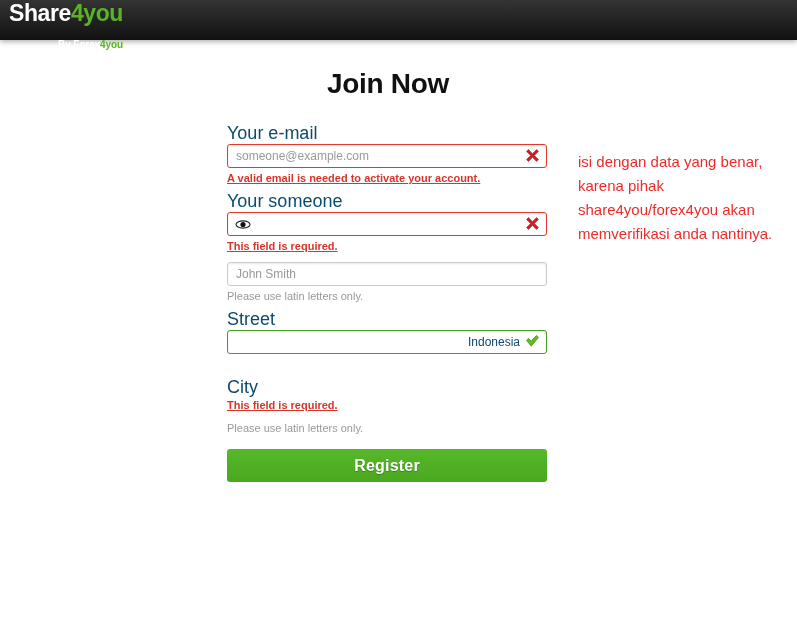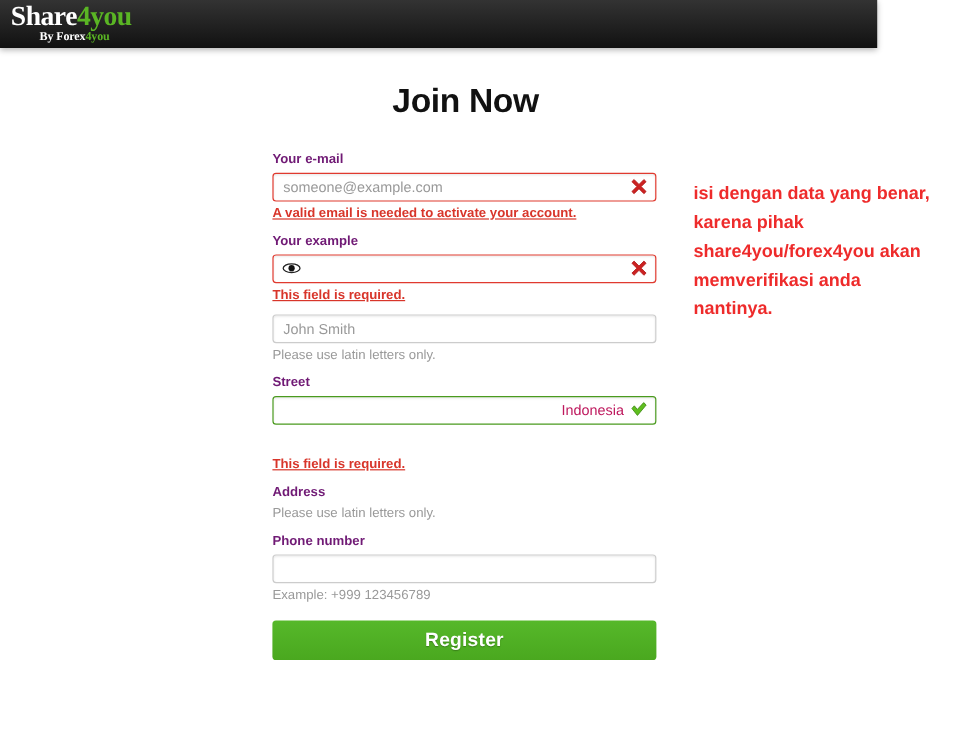--- a/index.html
+++ b/index.html
@@ -13,50 +13,50 @@
     background: #ffffff;
     font-family: "Liberation Sans", sans-serif;
     overflow: hidden;
     position: relative;
   }
 
   
   .site-header {
     position: absolute;
     top: 0; left: 0;
-    width: 731px;
+    width: 797px;
     height: 40px;
     background: linear-gradient(to bottom, #333333 0%, #242424 45%, #111111 100%);
     box-shadow: 0 2px 5px rgba(0,0,0,0.30);
     z-index: 5;
-    font-family: Liberation Serif, serif;
   }
   .logo {
     position: absolute;
     left: 9px;
     top: 2px;
     line-height: 1;
     user-select: none;
   }
   .logo-main {
     font-size: 23px;
     font-weight: bold;
     letter-spacing: -0.4px;
     color: #ffffff;
     display: block;
   }
   .logo-main .accent { color: #5ab524; }
   .logo-sub {
     display: block;
-    margin-top: 1px;
+    margin-top: 15px;
     margin-left: 24px;
     font-size: 10px;
     font-weight: bold;
     color: #ffffff;
     letter-spacing: -0.1px;
+    text-align: right;
   }
   .logo-sub .accent { color: #5ab524; }
 
   
   .page {
     position: absolute;
     top: 40px; left: 0;
     width: 797px;
     height: 584px;
     background: #ffffff;
@@ -77,43 +77,43 @@
   
   .form {
     position: absolute;
     left: 227px;
     top: 86px;
     width: 320px;
   }
   .field { margin-bottom: 0; }
 
   .field-label {
-    font-size: 11px;
-    font-weight: bold;
-    color: #701a75;
+    font-size: 18px;
+    font-weight: normal;
+    color: #0c4a6e;
     margin-bottom: 4px;
     line-height: 14px;
   }
 
   .input-wrap {
     position: relative;
     width: 320px;
     height: 24px;
     box-sizing: border-box;
   }
   .text-input {
     width: 320px;
     height: 24px;
     box-sizing: border-box;
     border: 1px solid #cccccc;
     border-radius: 3px;
     padding: 2px 26px 2px 8px;
     font-family: "Liberation Sans", sans-serif;
     font-size: 12px;
-    color: #be185d;
+    color: #0c4a6e;
     background: #ffffff;
     box-shadow: inset 0 1px 2px rgba(0,0,0,0.09);
     outline: none;
   }
   .text-input::placeholder { color: #999999; }
   .text-input.error { border-color: #e03a2f; }
   .text-input.valid { border-color: #4a9a1e; text-align: right; }
   .text-input.has-left-icon { padding-left: 30px; }
 
   .status-icon {
@@ -163,21 +163,21 @@
     cursor: pointer;
   }
 
   
   .annotation {
     position: absolute;
     left: 578px;
     top: 110px;
     width: 205px;
     font-size: 15px;
-    font-weight: bold;
+    font-weight: normal;
     line-height: 24px;
     color: #ee2b2b;
   }
 </style>
 </head>
 <body>
 
 <div class="site-header">
   <div class="logo">
     <span class="logo-main"><span>Share</span><span class="accent">4you</span></span>
@@ -192,51 +192,46 @@
   <form class="form">
     <div id="fields-container">
         <div class="field">
           <div class="field-label">Your e-mail</div>
           <div class="input-wrap"><input type="text" class="text-input error" placeholder="someone@example.com" style=""><span class="status-icon"><svg width="15" height="15" viewBox="0 0 15 15">
                 <path d="M3.4 1.6 L7.5 5.7 L11.6 1.6 L13.4 3.4 L9.3 7.5 L13.4 11.6 L11.6 13.4 L7.5 9.3 L3.4 13.4 L1.6 11.6 L5.7 7.5 L1.6 3.4 Z" fill="#cc2222" stroke="#b01c1c" stroke-width="0.7" stroke-linejoin="round"></path>
               </svg></span></div>
           <div class="msg error">A valid email is needed to activate your account.</div>
         </div>
         <div class="field">
-          <div class="field-label">Your example</div>
+          <div class="field-label">Your someone</div>
           <div class="input-wrap"><input type="text" class="text-input error has-left-icon" placeholder="" style=""><span class="eye-icon"><svg width="16" height="13" viewBox="0 0 16 13">
                 <ellipse cx="8" cy="6.5" rx="7" ry="3.6" fill="#ffffff" stroke="#222222" stroke-width="1.1"></ellipse>
                 <circle cx="8" cy="6.5" r="2.6" fill="#111111"></circle>
               </svg></span><span class="status-icon"><svg width="15" height="15" viewBox="0 0 15 15">
                 <path d="M3.4 1.6 L7.5 5.7 L11.6 1.6 L13.4 3.4 L9.3 7.5 L13.4 11.6 L11.6 13.4 L7.5 9.3 L3.4 13.4 L1.6 11.6 L5.7 7.5 L1.6 3.4 Z" fill="#cc2222" stroke="#b01c1c" stroke-width="0.7" stroke-linejoin="round"></path>
               </svg></span></div>
           <div class="msg error">This field is required.</div>
         </div>
         <div class="field">
           <div class="input-wrap"><input type="text" class="text-input" placeholder="John Smith" style=""></div>
           <div class="msg hint">Please use latin letters only.</div>
         </div>
         <div class="field">
           <div class="field-label">Street</div>
           <div class="input-wrap"><input type="text" class="text-input valid" placeholder="" value="Indonesia" style=""><span class="status-icon"><svg width="15" height="15" viewBox="0 0 15 15">
                 <path d="M1.6 6.4 L3.6 4.2 L6.1 7.2 L11.4 1.5 L13.5 3.5 L6.2 12.2 Z" fill="#5fbe1f" stroke="#3f8a14" stroke-width="0.7" stroke-linejoin="round"></path>
               </svg></span></div>
           <div class="msg spacer">&nbsp;</div>
         </div>
         <div class="field">
+          <div class="field-label">City</div>
           <div class="msg error">This field is required.</div>
         </div>
         <div class="field">
-          <div class="field-label">Address</div>
           <div class="msg hint">Please use latin letters only.</div>
-        </div>
-        <div class="field">
-          <div class="field-label">Phone number</div>
-          <div class="input-wrap"><input type="text" class="text-input" placeholder="" style=""></div>
-          <div class="msg hint">Example: +999 123456789</div>
         </div>
       </div>
 
     <div class="submit-row">
       <button type="submit" class="register-button">Register</button>
     </div>
   </form>
 
   <div class="annotation">isi dengan data yang benar, karena pihak share4you/forex4you akan memverifikasi anda nantinya.</div>
 

